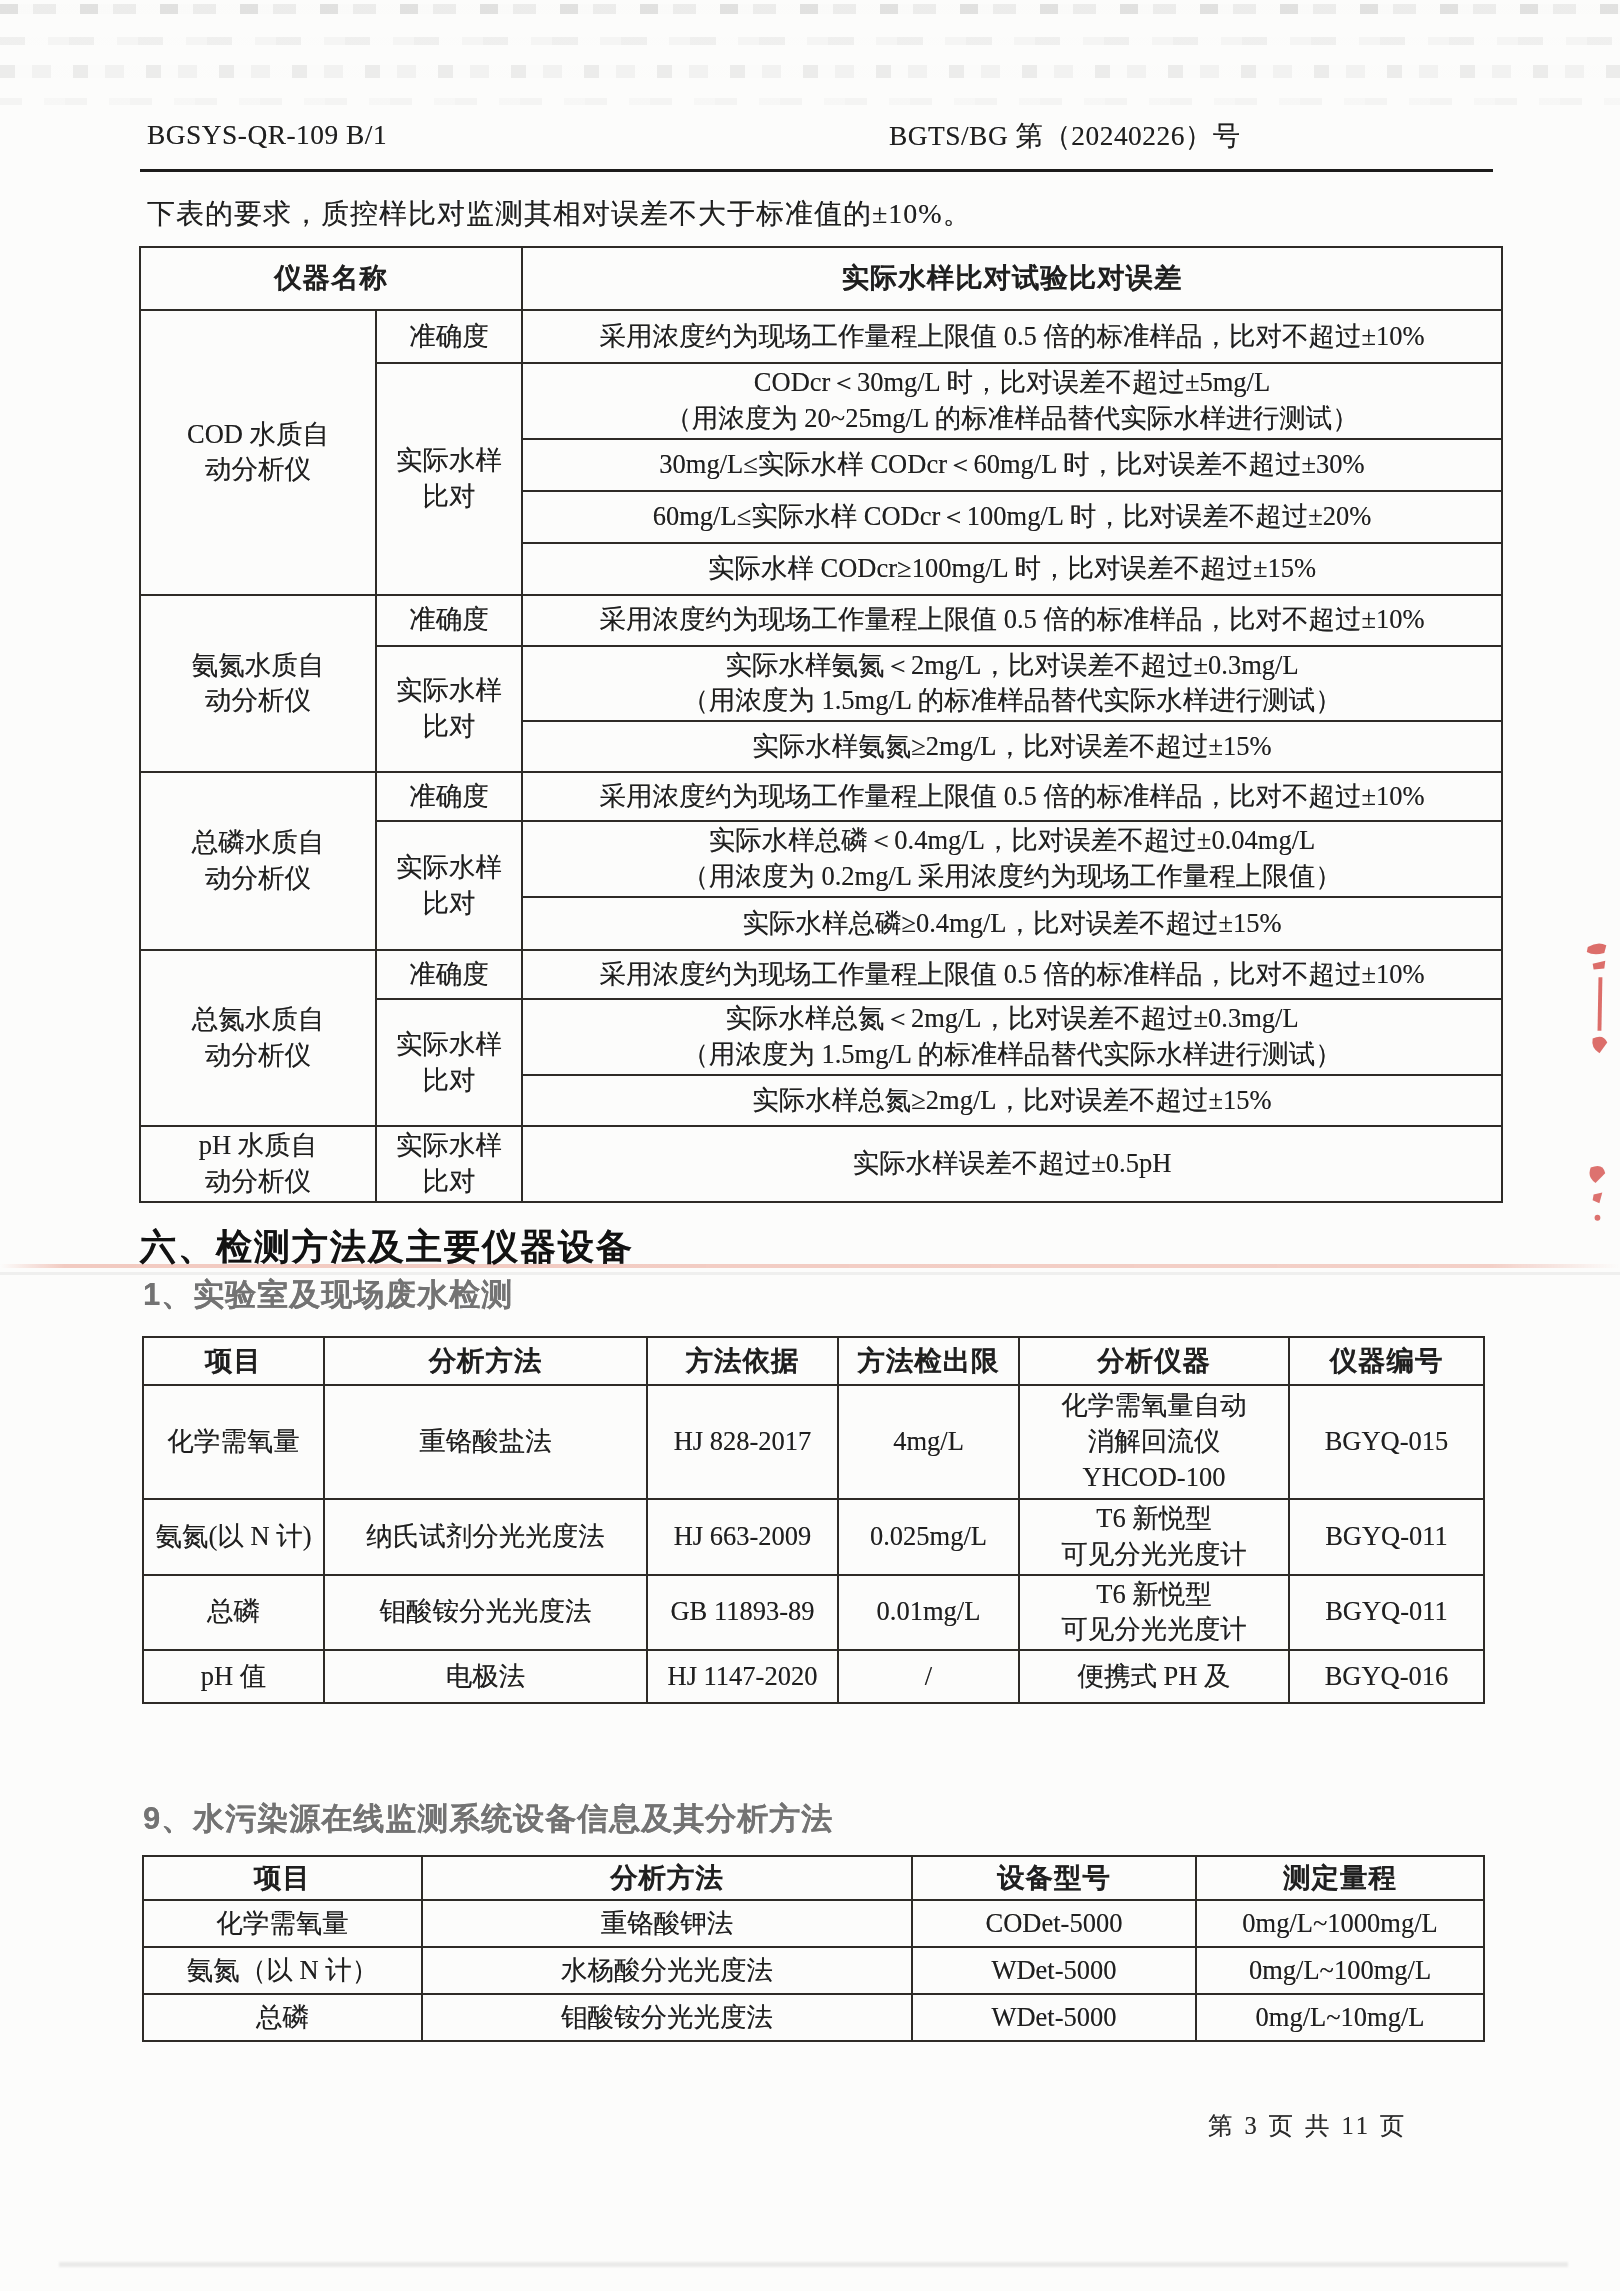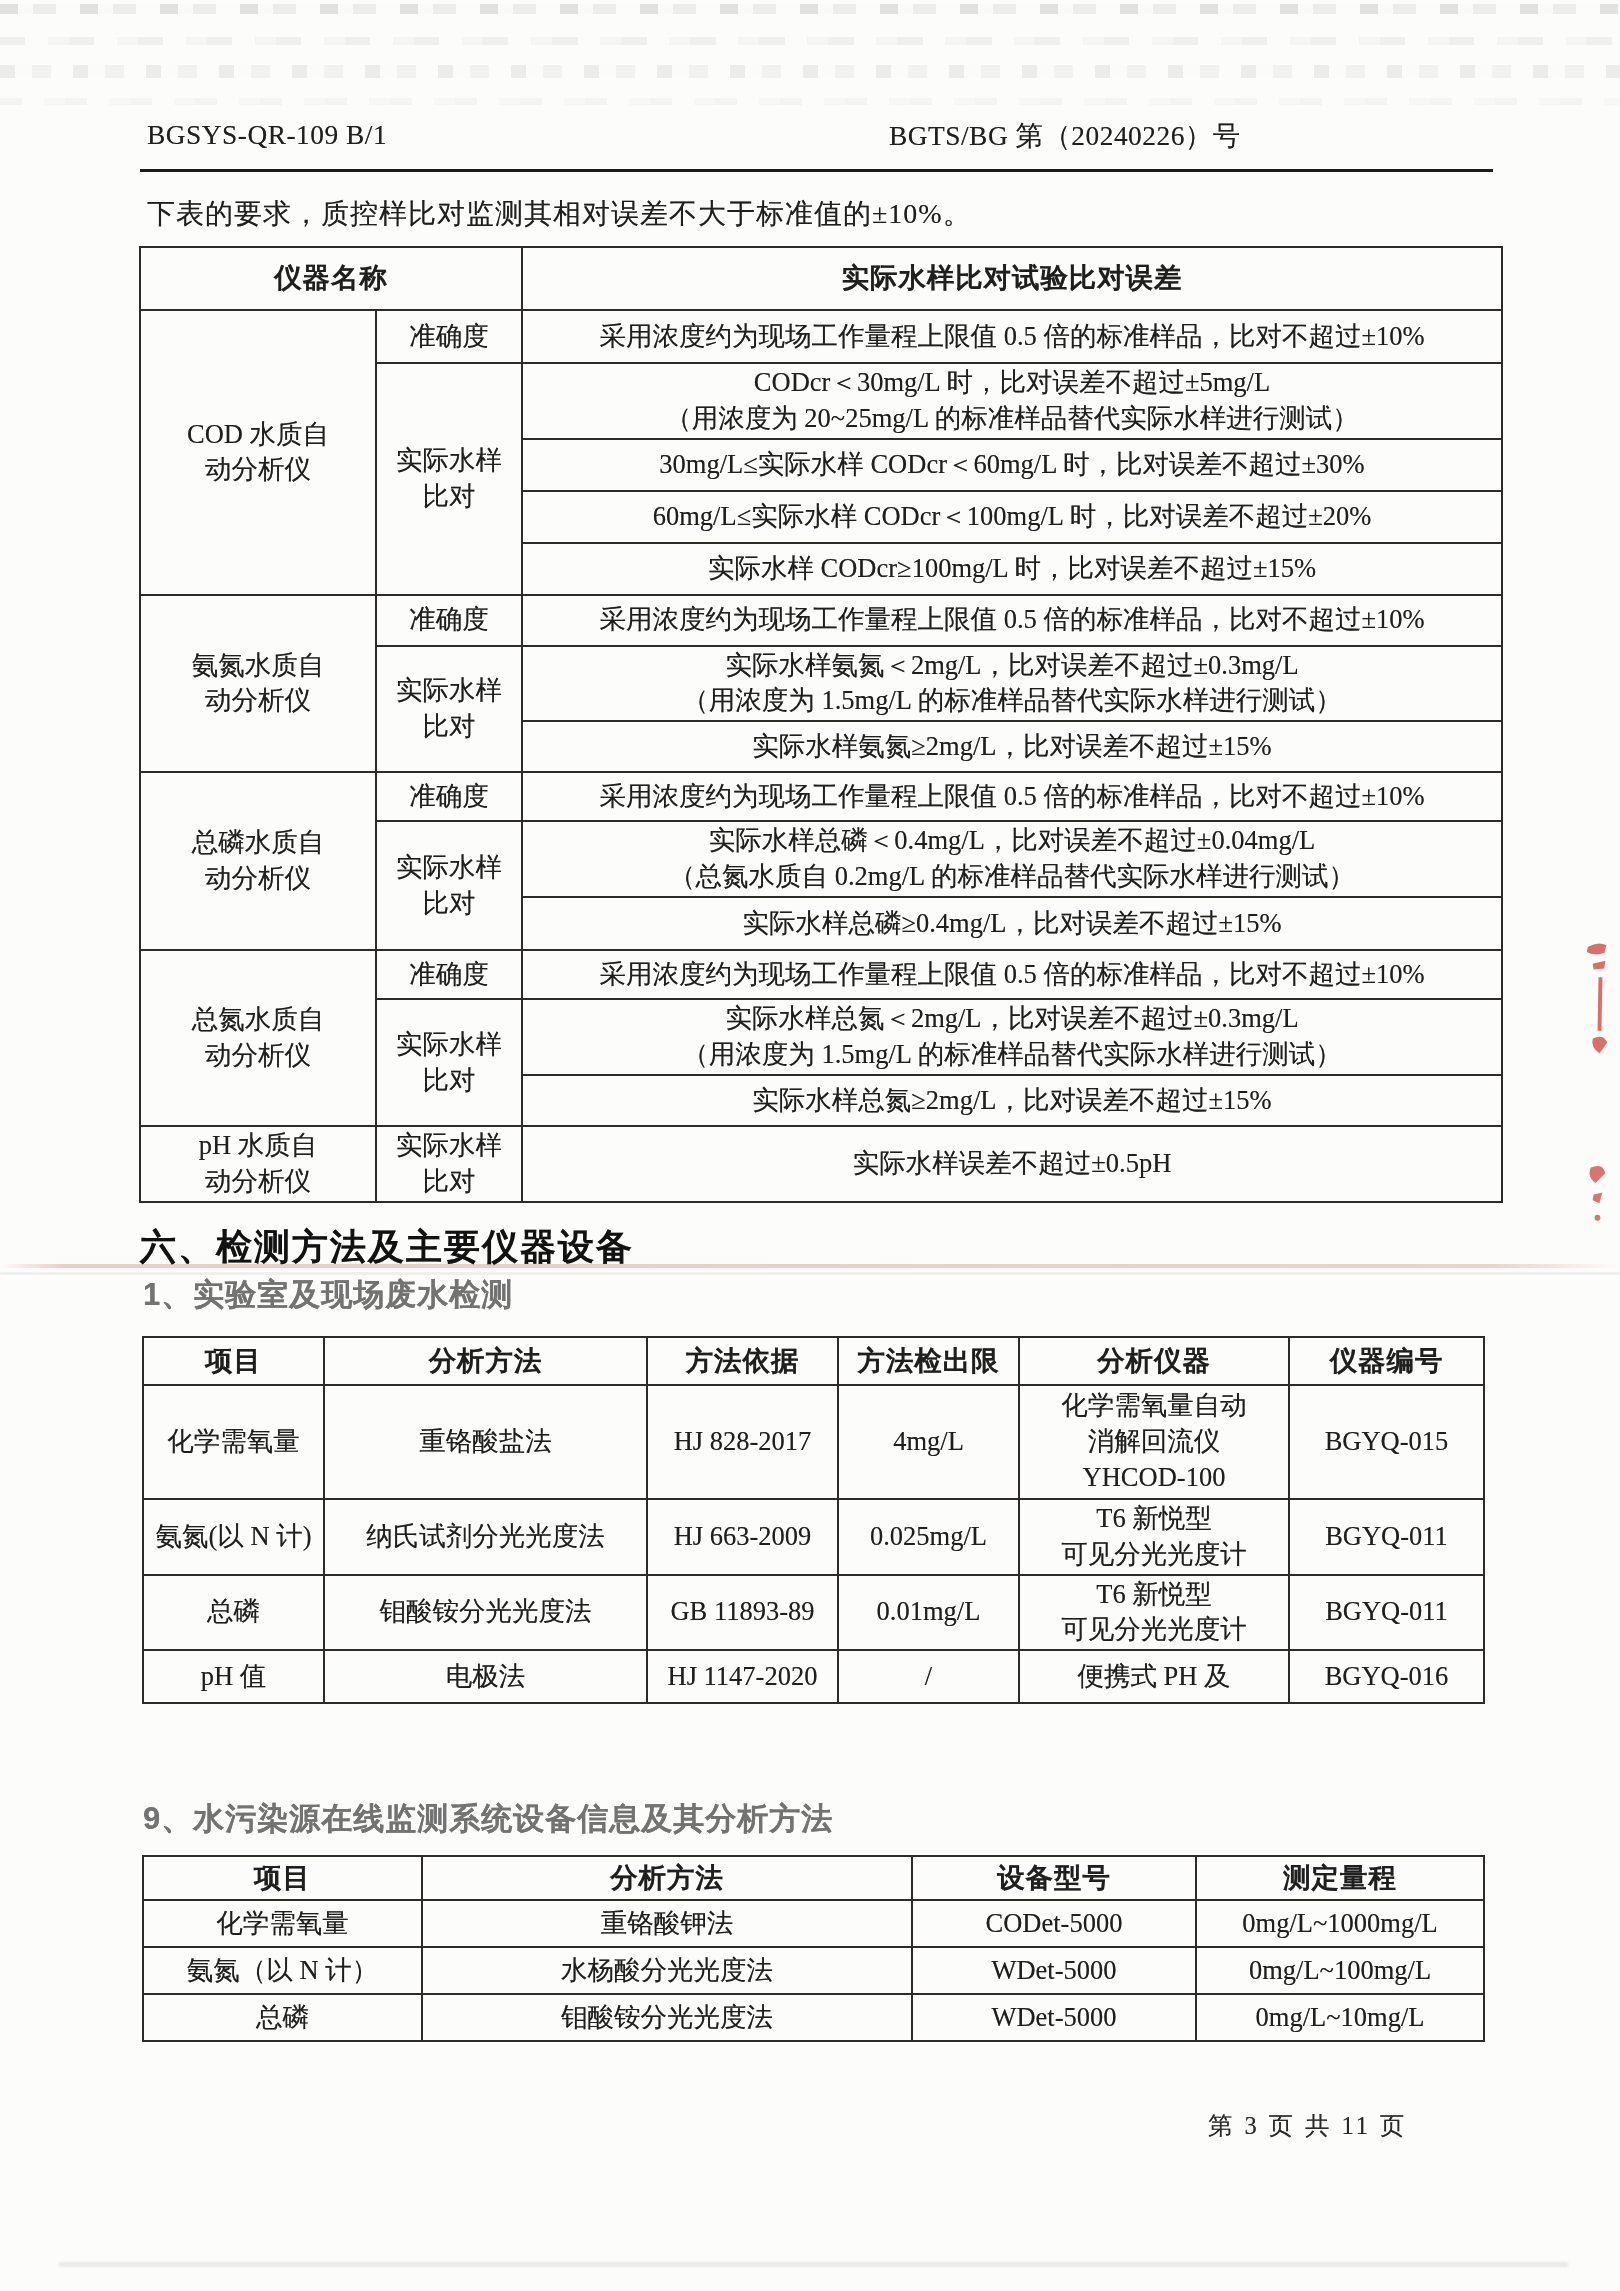--- a/index.html
+++ b/index.html
@@ -116,21 +116,21 @@
     <td>准确度</td>
     <td>采用浓度约为现场工作量程上限值 0.5 倍的标准样品，比对不超过±10%</td>
   </tr>
   <tr style="height:76px">
     <td rowspan="2">
       <span class="line">实际水样</span>
       <span class="line">比对</span>
     </td>
     <td>
       <span class="line">实际水样总磷＜0.4mg/L，比对误差不超过±0.04mg/L</span>
-      <span class="line">（总氮水质自 0.2mg/L 的标准样品替代实际水样进行测试）</span>
+      <span class="line">（用浓度为 0.2mg/L 采用浓度约为现场工作量程上限值）</span>
     </td>
   </tr>
   <tr style="height:53px">
     <td>实际水样总磷≥0.4mg/L，比对误差不超过±15%</td>
   </tr>
 
   <tr class="sec" style="height:49px">
     <td rowspan="3">
       <span class="line">总氮水质自</span>
       <span class="line">动分析仪</span>

